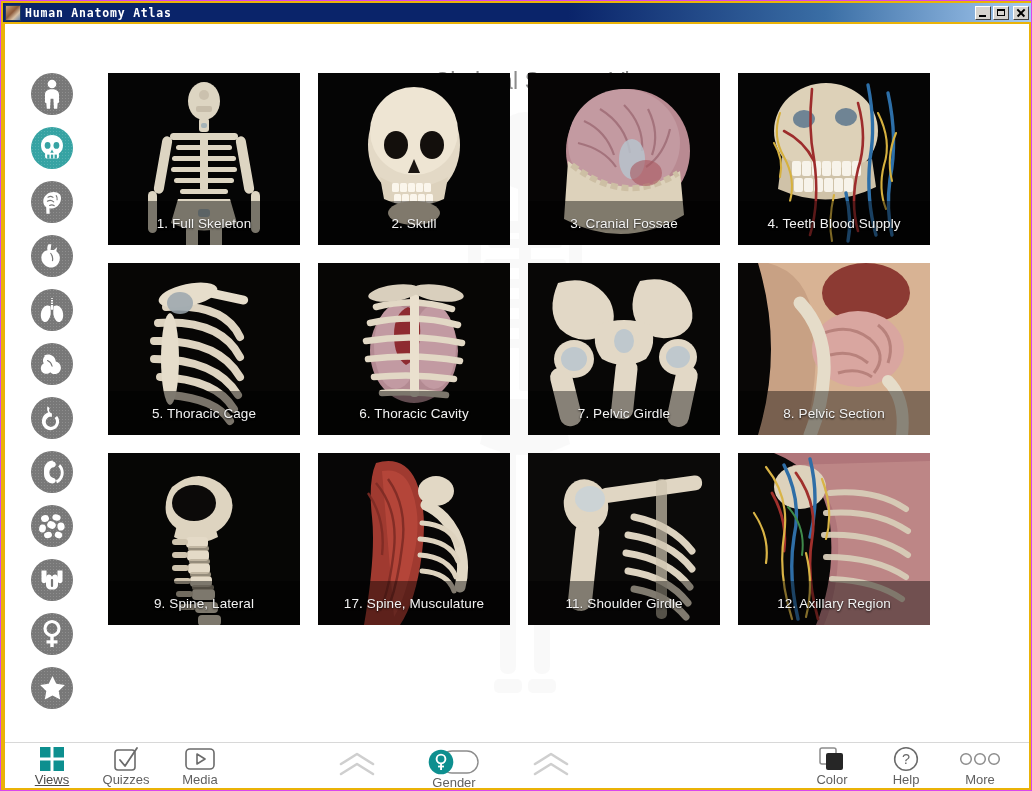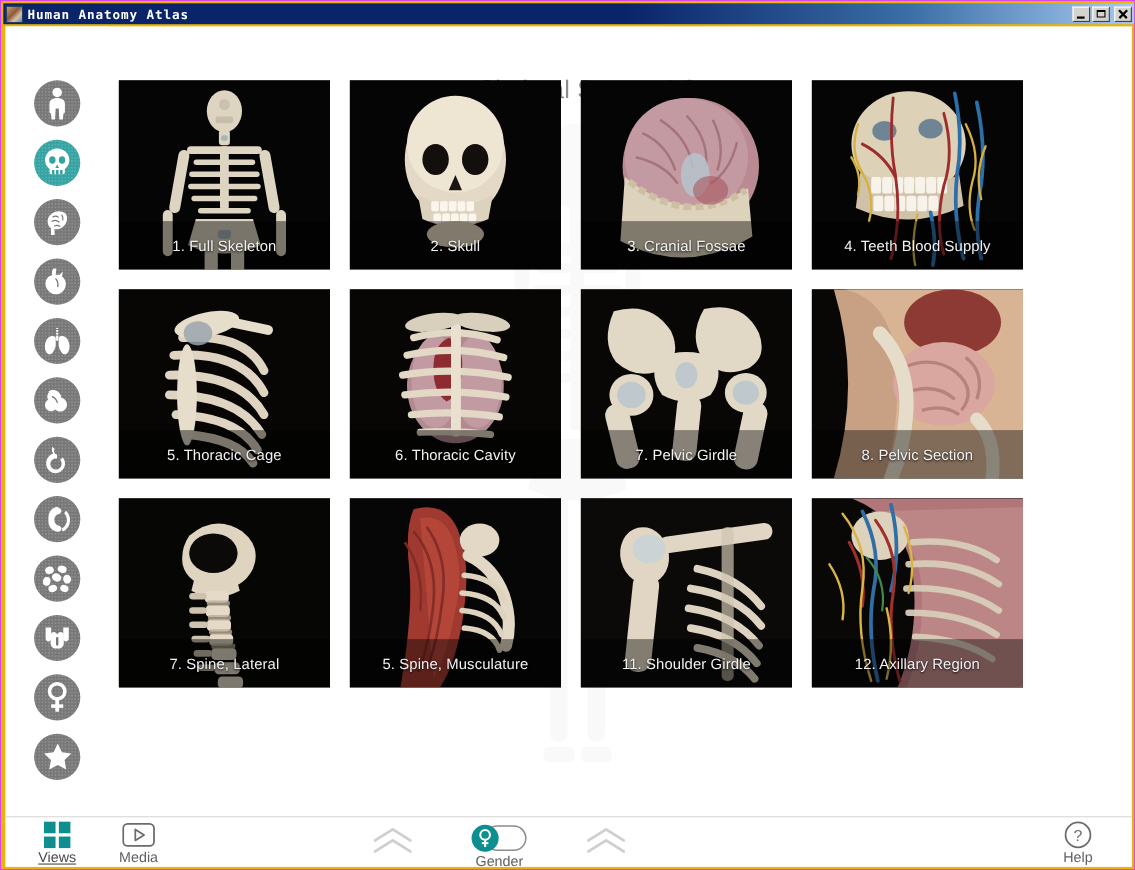--- a/index.html
+++ b/index.html
@@ -696,21 +696,21 @@
               </g>
               <g fill="#b9ae99" opacity="0.8">
                 <rect x="80" y="93" width="21" height="5" rx="2"></rect>
                 <rect x="81" y="106" width="21" height="5" rx="2"></rect>
                 <rect x="82" y="119" width="21" height="5" rx="2"></rect>
                 <rect x="84" y="132" width="22" height="5" rx="2"></rect>
               </g>
               <rect x="0" y="128" width="192" height="44" fill="rgba(0,0,0,0.45)"></rect>
             </svg>
           </div>
-          <div class="caption">7. Spine, Lateral</div>
+          <div class="caption">9. Spine, Lateral</div>
         </div>
 
         <div class="thumb">
           <div class="art">
             <svg viewBox="0 0 192 172" preserveAspectRatio="xMidYMid slice">
               <rect width="192" height="172" fill="#070606"></rect>
               <path d="M58 10 q28 -8 40 18 q12 30 6 72 q-6 48 -22 72 h-36 q12 -70 8 -108 q-4 -36 4 -54z" fill="#a03a30"></path>
               <path d="M64 18 q22 -4 30 20 q10 28 2 64 q-8 42 -20 62" fill="#b9483c" opacity="0.8"></path>
               <g stroke="#7e2b24" stroke-width="2.4" fill="none" opacity="0.9">
                 <path d="M58 30 q22 26 18 66 q-4 38 -14 62"></path>
@@ -723,21 +723,21 @@
               </g>
               <g stroke="#ded3bf" stroke-width="5" fill="none" stroke-linecap="round">
                 <path d="M104 70 q28 2 36 22"></path>
                 <path d="M102 86 q30 2 38 22"></path>
                 <path d="M102 102 q28 2 36 22"></path>
                 <path d="M104 118 q26 2 32 20"></path>
               </g>
               <rect x="0" y="128" width="192" height="44" fill="rgba(0,0,0,0.42)"></rect>
             </svg>
           </div>
-          <div class="caption">5. Spine, Musculature</div>
+          <div class="caption">17. Spine, Musculature</div>
         </div>
 
         <div class="thumb">
           <div class="art">
             <svg viewBox="0 0 192 172" preserveAspectRatio="xMidYMid slice">
               <rect width="192" height="172" fill="#0b0a09"></rect>
               <g fill="#e0d6c3">
                 <ellipse cx="58" cy="52" rx="22" ry="26" transform="rotate(-14 58 52)"></ellipse>
                 <rect x="44" y="68" width="24" height="90" rx="11" transform="rotate(6 56 110)"></rect>
                 <rect x="70" y="36" width="104" height="15" rx="7" transform="rotate(-8 70 36)"></rect>
@@ -809,20 +809,29 @@
             <svg width="26" height="26" viewBox="0 0 26 26">
               <rect x="1" y="1" width="10.5" height="10.5" fill="#0d8f8f"></rect>
               <rect x="14.5" y="1" width="10.5" height="10.5" fill="#0d8f8f"></rect>
               <rect x="1" y="14.5" width="10.5" height="10.5" fill="#0d8f8f"></rect>
               <rect x="14.5" y="14.5" width="10.5" height="10.5" fill="#0d8f8f"></rect>
             </svg>
           </span>
           <span class="ti-label">Views</span>
         </div>
 
+        <div class="tb-item">
+          <span class="ti-icon">
+            <svg width="26" height="26" viewBox="0 0 26 26">
+              <rect x="2" y="4" width="20" height="20" rx="3" fill="none" stroke="#6b6b6b" stroke-width="1.6"></rect>
+              <path d="M7 14 l5 6 L24 2" fill="none" stroke="#6b6b6b" stroke-width="1.8" stroke-linecap="round" stroke-linejoin="round"></path>
+            </svg>
+          </span>
+          <span class="ti-label">Quizzes</span>
+        </div>
 
         <div class="tb-item">
           <span class="ti-icon">
             <svg width="30" height="24" viewBox="0 0 30 24">
               <rect x="1" y="2" width="28" height="20" rx="4" fill="none" stroke="#6b6b6b" stroke-width="1.6"></rect>
               <path d="M12 7 l8 5 -8 5 z" fill="none" stroke="#6b6b6b" stroke-width="1.6" stroke-linejoin="round"></path>
             </svg>
           </span>
           <span class="ti-label">Media</span>
         </div>
@@ -859,30 +868,49 @@
               <path d="M4 13 L20 3 L36 13" fill="none" stroke="#cfcfcf" stroke-width="2.6" stroke-linecap="round" stroke-linejoin="round"></path>
               <path d="M4 23 L20 13 L36 23" fill="none" stroke="#cfcfcf" stroke-width="2.6" stroke-linecap="round" stroke-linejoin="round"></path>
             </svg>
           </span>
         </div>
 
       </div>
 
       <div class="tb-group" style="right:12px;">
 
+        <div class="tb-item">
+          <span class="ti-icon">
+            <svg width="28" height="26" viewBox="0 0 28 26">
+              <rect x="2" y="2" width="16" height="16" rx="2" fill="#ffffff" stroke="#8c8c8c" stroke-width="1.5"></rect>
+              <rect x="8" y="7" width="17" height="17" rx="2" fill="#262626"></rect>
+            </svg>
+          </span>
+          <span class="ti-label">Color</span>
+        </div>
 
         <div class="tb-item">
           <span class="ti-icon">
             <svg width="26" height="26" viewBox="0 0 26 26">
               <circle cx="13" cy="13" r="11.3" fill="none" stroke="#6b6b6b" stroke-width="1.6"></circle>
               <text x="13" y="18.4" text-anchor="middle" font-family="Liberation Sans, sans-serif" font-size="14.5" fill="#6b6b6b">?</text>
             </svg>
           </span>
           <span class="ti-label">Help</span>
         </div>
 
+        <div class="tb-item">
+          <span class="ti-icon">
+            <svg width="42" height="16" viewBox="0 0 42 16">
+              <circle cx="7" cy="8" r="5.3" fill="none" stroke="#8c8c8c" stroke-width="1.5"></circle>
+              <circle cx="21" cy="8" r="5.3" fill="none" stroke="#8c8c8c" stroke-width="1.5"></circle>
+              <circle cx="35" cy="8" r="5.3" fill="none" stroke="#8c8c8c" stroke-width="1.5"></circle>
+            </svg>
+          </span>
+          <span class="ti-label">More</span>
+        </div>
 
       </div>
 
     </div>
 
   </div>
 </div>
 
 </body></html>

